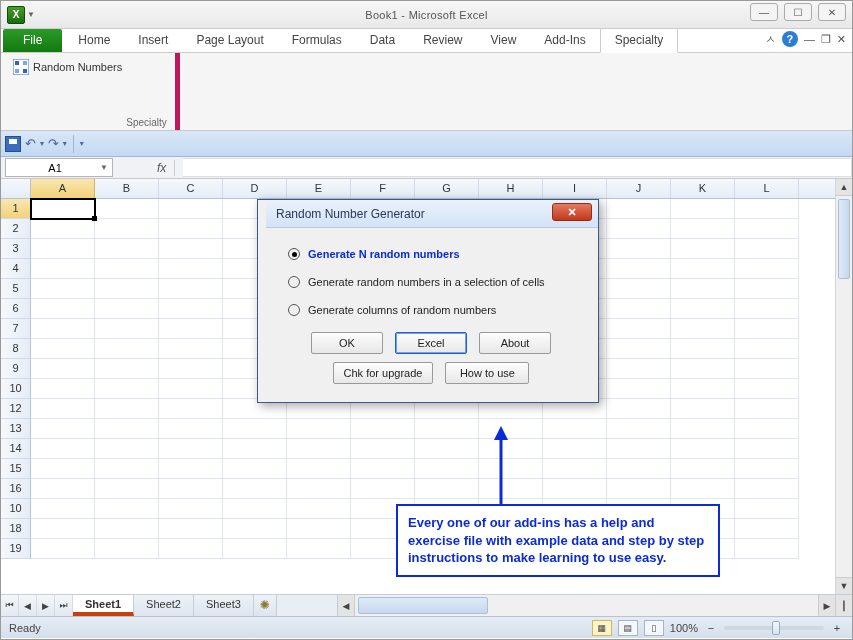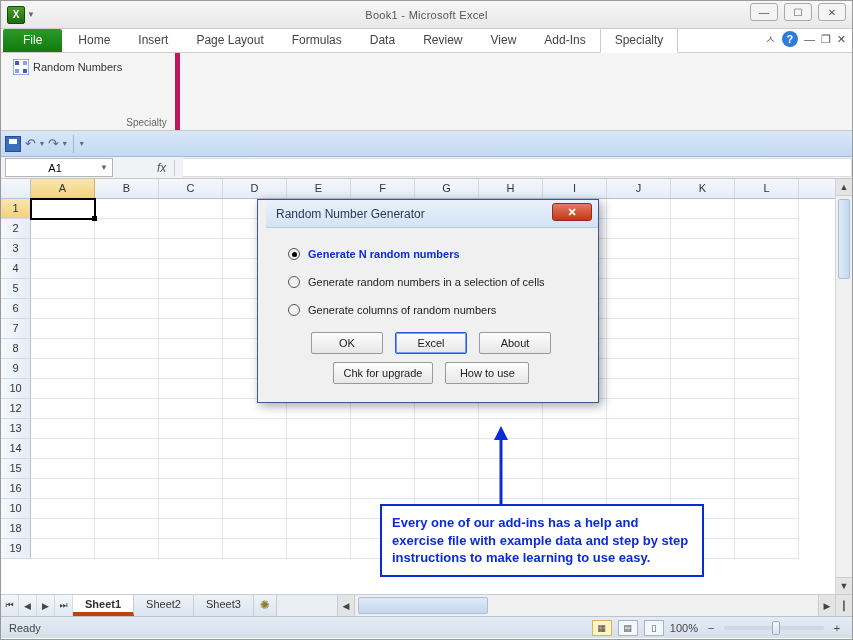--- a/index.html
+++ b/index.html
@@ -389,21 +389,21 @@
   box-shadow: inset 0 0 0 1px #6fa0f2;
 }
 
 
 .arrow-svg {
   position:absolute; left:490px; top:425px;
   pointer-events:none;
 }
 .callout {
   position:absolute;
-  left:379px; top:503px;
+  left:395px; top:503px;
   width:324px;
   background:#fff;
   border:2px solid #0a2bd6;
   padding:8px 10px;
   font-size:13px;
   font-weight:bold;
   color:#0a2bd6;
   line-height:1.35;
   font-family: Arial, sans-serif;
 }

